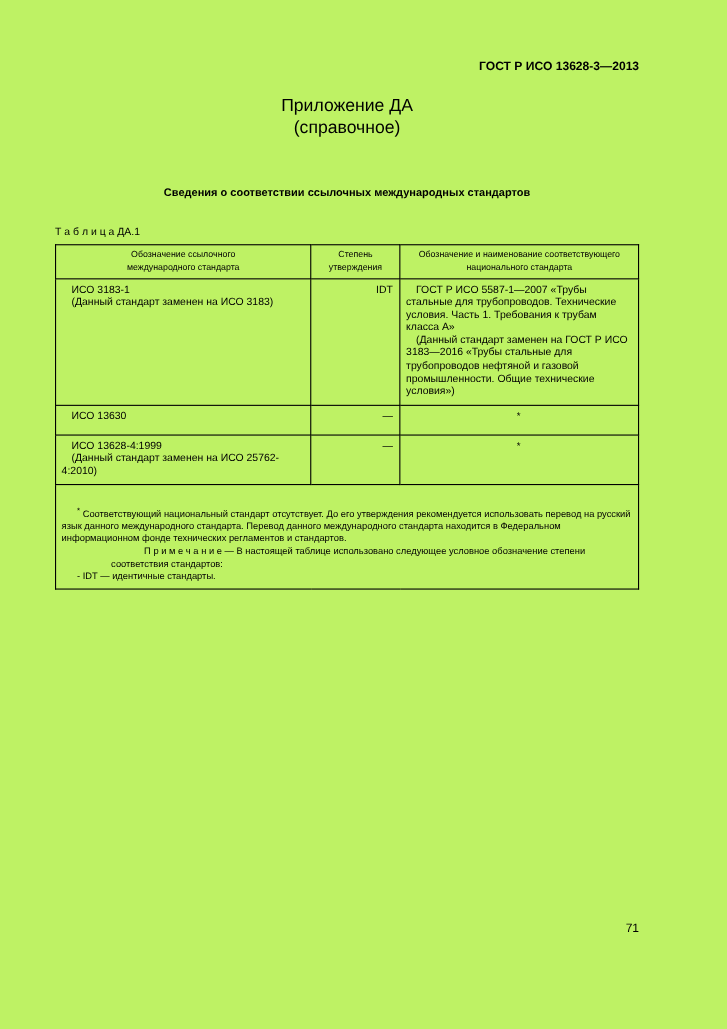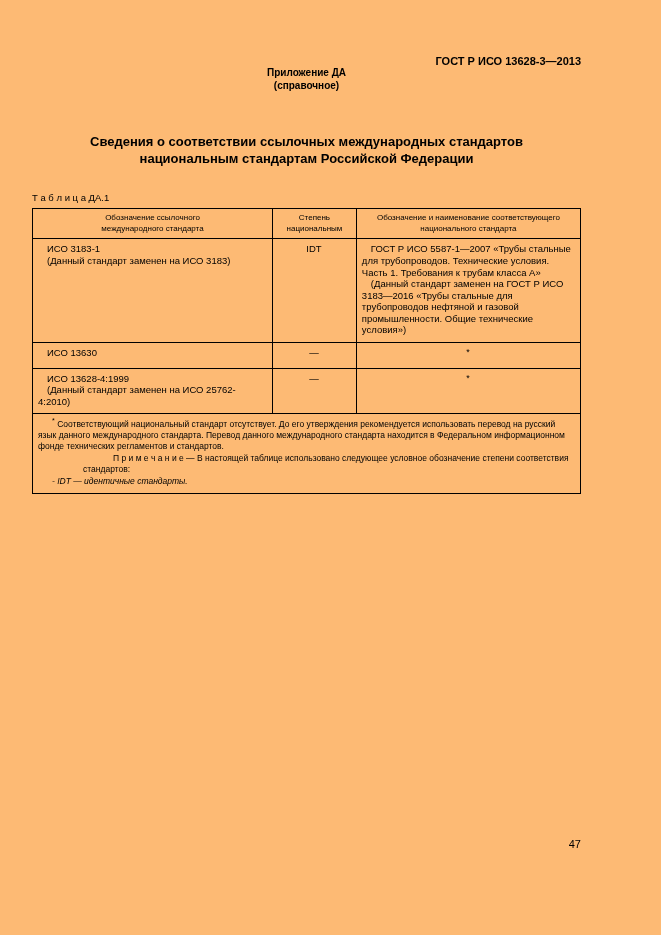--- a/index.html
+++ b/index.html
@@ -5,39 +5,40 @@
   * { margin: 0; padding: 0; box-sizing: border-box; }
   html, body { background: #ffffff; }
   body {
     width: 661px; height: 935px;
     font-family: "Liberation Sans", sans-serif;
     color: #000;
   }
   .page {
     position: relative;
     width: 661px; height: 935px;
-    padding: 55px 80px 0 32px;
-    background: #fdba74;
+    padding: 55px 80px 0 50px;
+    background: #bef264;
   }
   .header-right {
     text-align: right;
     font-weight: bold;
     font-size: 11px;
   }
   .appendix-block {
+    margin-top: 20px;
     text-align: center;
-    font-weight: bold;
-    font-size: 10px;
+    font-weight: normal;
+    font-size: 16px;
     line-height: 1.25;
   }
   .section-title {
     margin-top: 42px;
     text-align: center;
     font-weight: bold;
-    font-size: 13px;
+    font-size: 10px;
     line-height: 1.3;
   }
   .table-label {
     margin-top: 24px;
     font-size: 9.5px;
   }
   table.std-table {
     border-collapse: collapse;
     width: 100%;
     margin-top: 5px;
@@ -55,31 +56,31 @@
     line-height: 1.35;
     vertical-align: middle;
   }
   .th-narrow { max-width: 150px; margin: 0 auto; }
   table.std-table td {
     font-size: 9.5px;
     line-height: 1.22;
     padding: 4px 6px 6px 5px;
   }
   td.c1 p, td.c3 p { text-indent: 9px; }
-  td.c2 { text-align: center; }
+  td.c2 { text-align: right; }
   td.c3star { text-align: center; }
   td.c3star sup { font-size: 9px; }
   tr.footnote-row td {
     font-size: 8.5px;
     line-height: 1.3;
     padding: 3px 5px 6px 5px;
   }
-  .fn-p1 { text-indent: 14px; }
+  .fn-p1 { text-indent: 14px; margin-top: 16px; }
   .fn-p2 { text-indent: 30px; margin-top: 1px; margin-left: 45px; }
-  .fn-p3 { text-indent: 14px; font-style: italic; }
+  .fn-p3 { text-indent: 14px; }
   .page-number {
     position: absolute;
     top: 838px;
     right: 80px;
     font-size: 11px;
   }
 </style>
 </head>
 <body>
 
@@ -87,38 +88,37 @@
 
   <div class="header-right">ГОСТ Р ИСО  13628-3—2013</div>
 
   <div class="appendix-block">
     <div>Приложение ДА</div>
     <div>(справочное)</div>
   </div>
 
   <div class="section-title">
     <div>Сведения о соответствии ссылочных международных стандартов</div>
-    <div>национальным стандартам Российской Федерации</div>
   </div>
 
   <div class="table-label">Т а б л и ц а  ДА.1</div>
 
   <table class="std-table">
     <colgroup>
       <col style="width:43.8%">
       <col style="width:15.3%">
       <col style="width:40.9%">
     </colgroup>
     <thead>
       <tr>
         <th>
           <div class="th-narrow">Обозначение ссылочного международного стандарта</div>
         </th>
         <th>
-          <div>Степень национальным</div>
+          <div>Степень утверждения</div>
         </th>
         <th>
           <div>Обозначение и наименование соответствующего национального стандарта</div>
         </th>
       </tr>
     </thead>
     <tbody>
       <tr>
         <td class="c1">
           <p>ИСО 3183-1</p>
@@ -152,15 +152,15 @@
       <tr class="footnote-row">
         <td colspan="3">
           <p class="fn-p1"><sup>*</sup><span> Соответствующий национальный стандарт отсутствует. До его утверждения рекомендуется использовать перевод на русский язык данного международного стандарта. Перевод данного международного стандарта находится в Федеральном информационном фонде технических регламентов и стандартов.</span></p>
           <p class="fn-p2">П р и м е ч а н и е — В настоящей таблице использовано следующее условное обозначение степени соответствия стандартов:</p>
           <p class="fn-p3">- IDT — идентичные стандарты.</p>
         </td>
       </tr>
     </tbody>
   </table>
 
-  <div class="page-number">47</div>
+  <div class="page-number">71</div>
 
 </div>
 
 </body></html>

